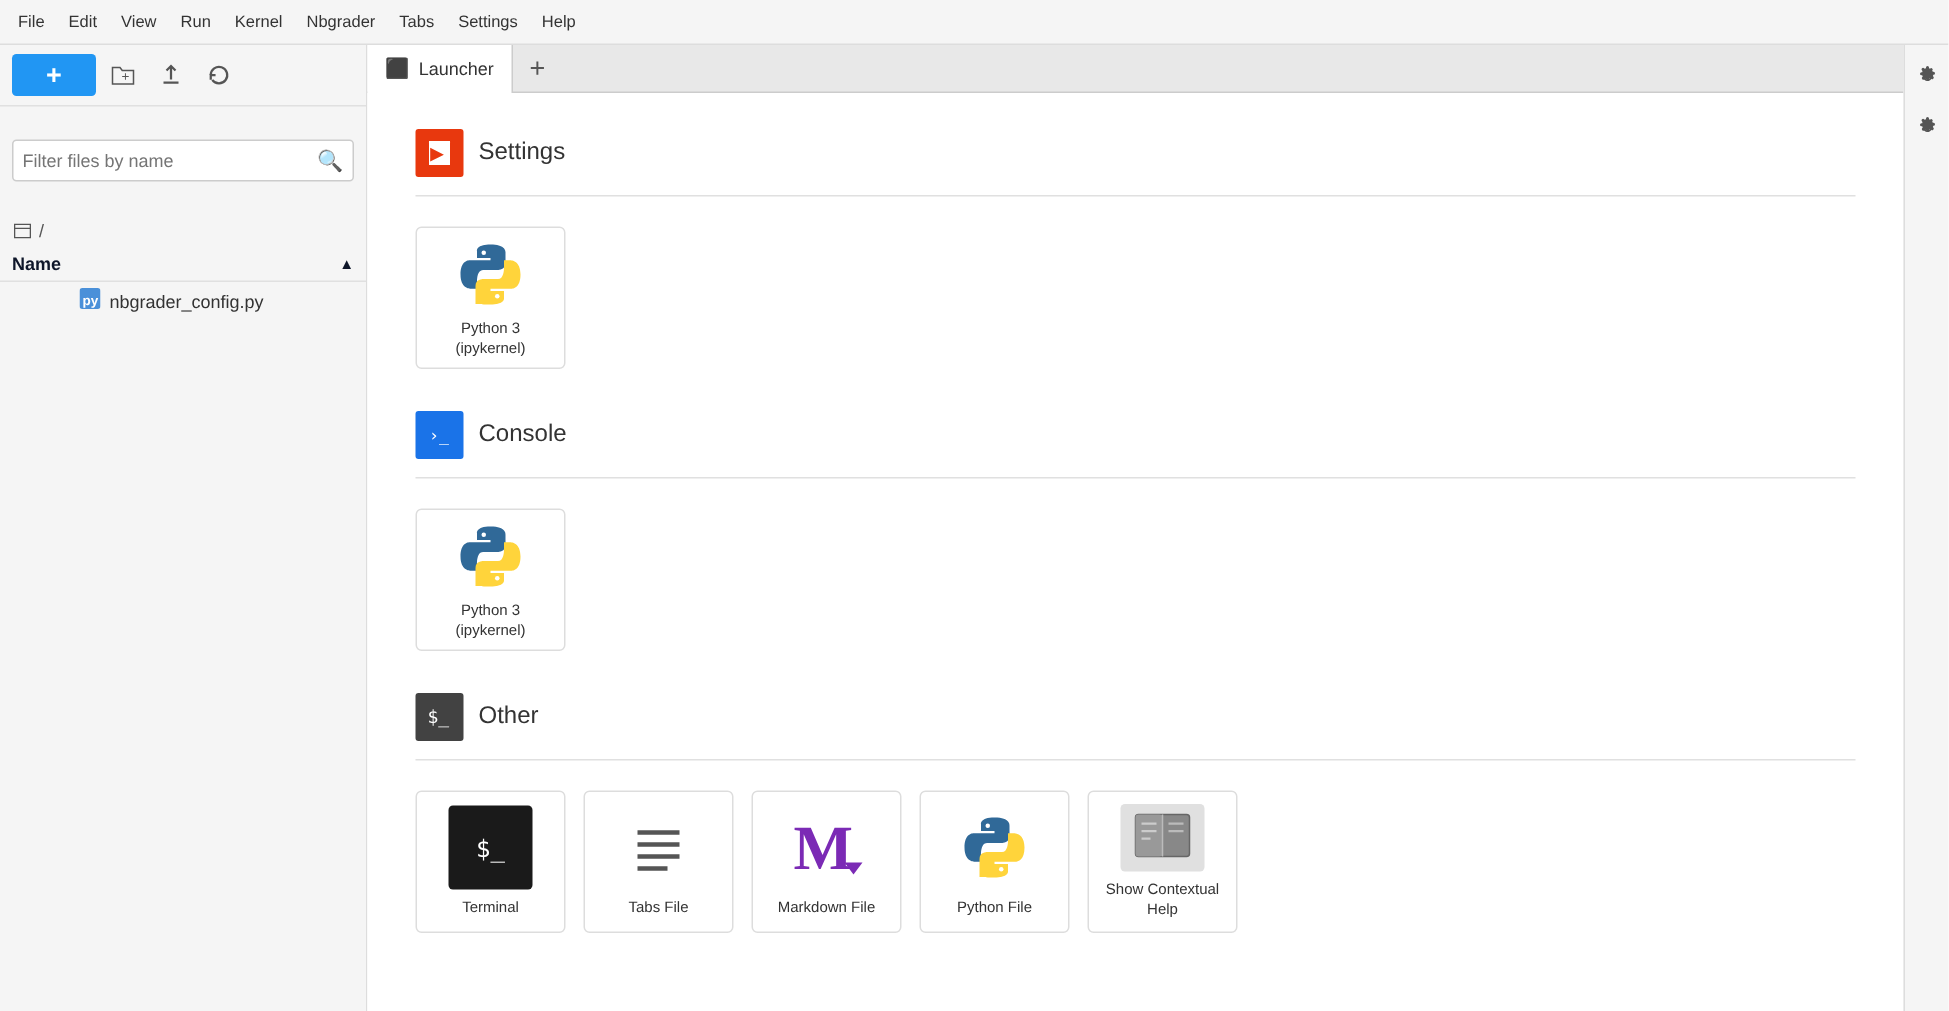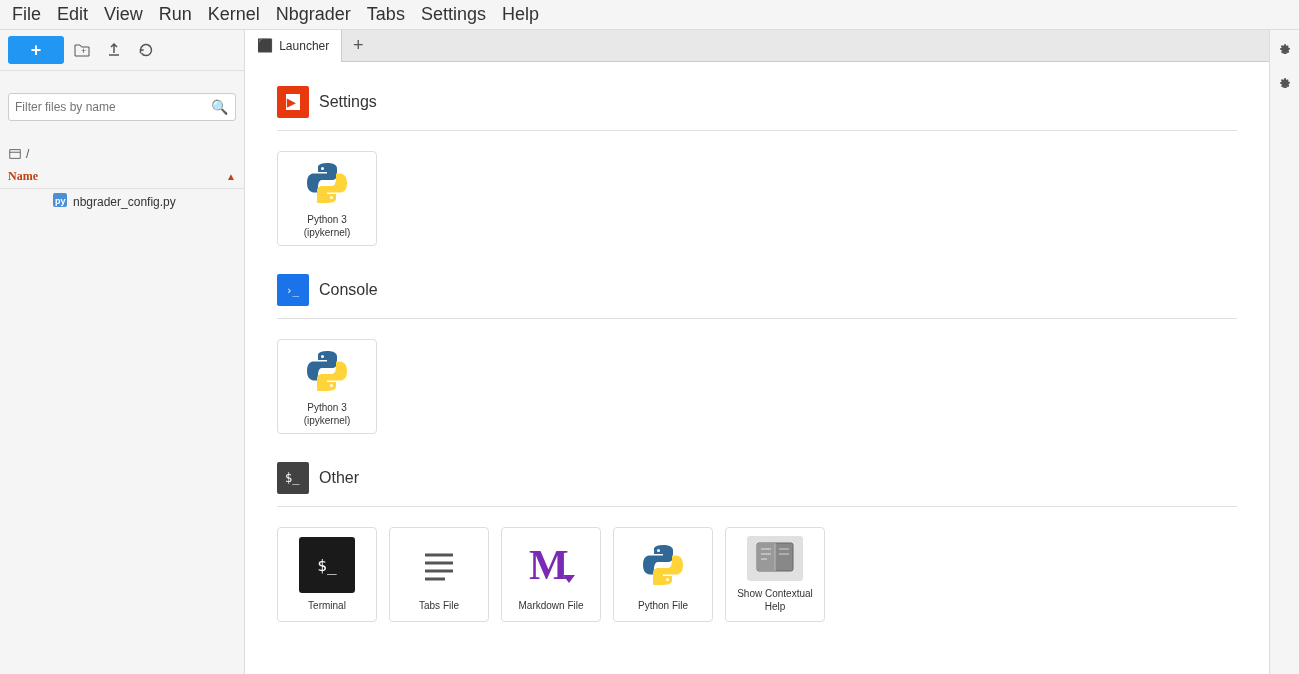--- a/index.html
+++ b/index.html
@@ -9,21 +9,21 @@
     .menubar {
       display: flex; align-items: center;
       background: #f5f5f5;
       border-bottom: 1px solid #ddd;
       height: 30px;
       padding: 0 4px;
     }
     .menubar-item {
       padding: 4px 8px;
       cursor: pointer;
-      font-size: 18px;
+      font-size: 11px;
       color: #333;
       border-radius: 3px;
     }
 
     
     .app-container {
       display: flex;
       height: calc(674px - 30px);
     }
 
@@ -85,23 +85,22 @@
       color: #555;
       gap: 4px;
     }
 
     .file-list-header {
       display: flex; align-items: center;
       padding: 4px 8px;
       border-bottom: 1px solid #e0e0e0;
       font-weight: 600;
       font-size: 12px;
-      color: #c2410c;
-      cursor: pointer;
-      font-family: Liberation Serif, serif;
+      color: #0f172a;
+      cursor: pointer;
     }
     .file-list-header .sort-icon { margin-left: auto; font-size: 10px; }
 
     .file-item {
       display: flex; align-items: center;
       padding: 4px 8px;
       font-size: 12px;
       cursor: pointer;
       color: #333;
       gap: 6px;

